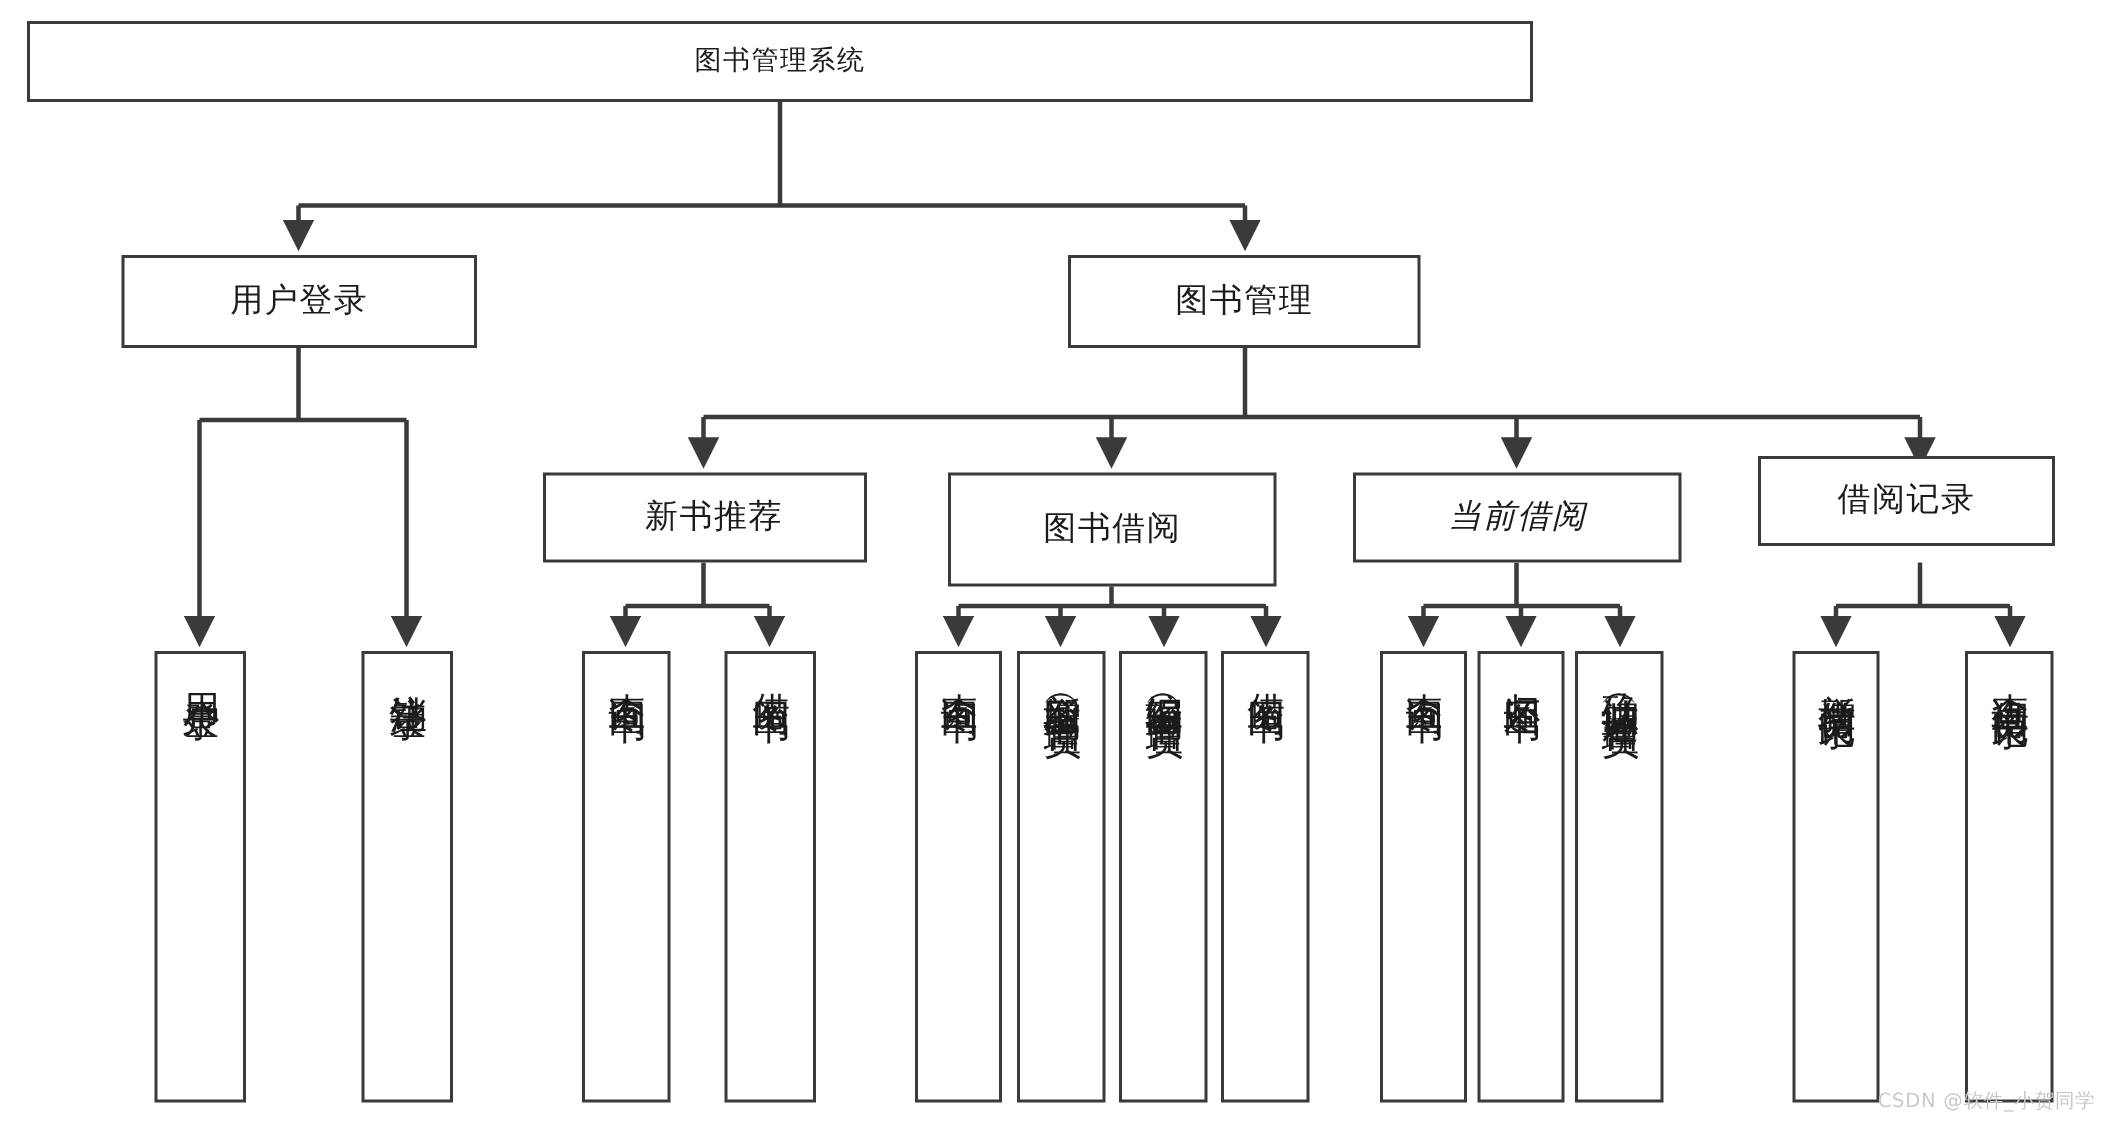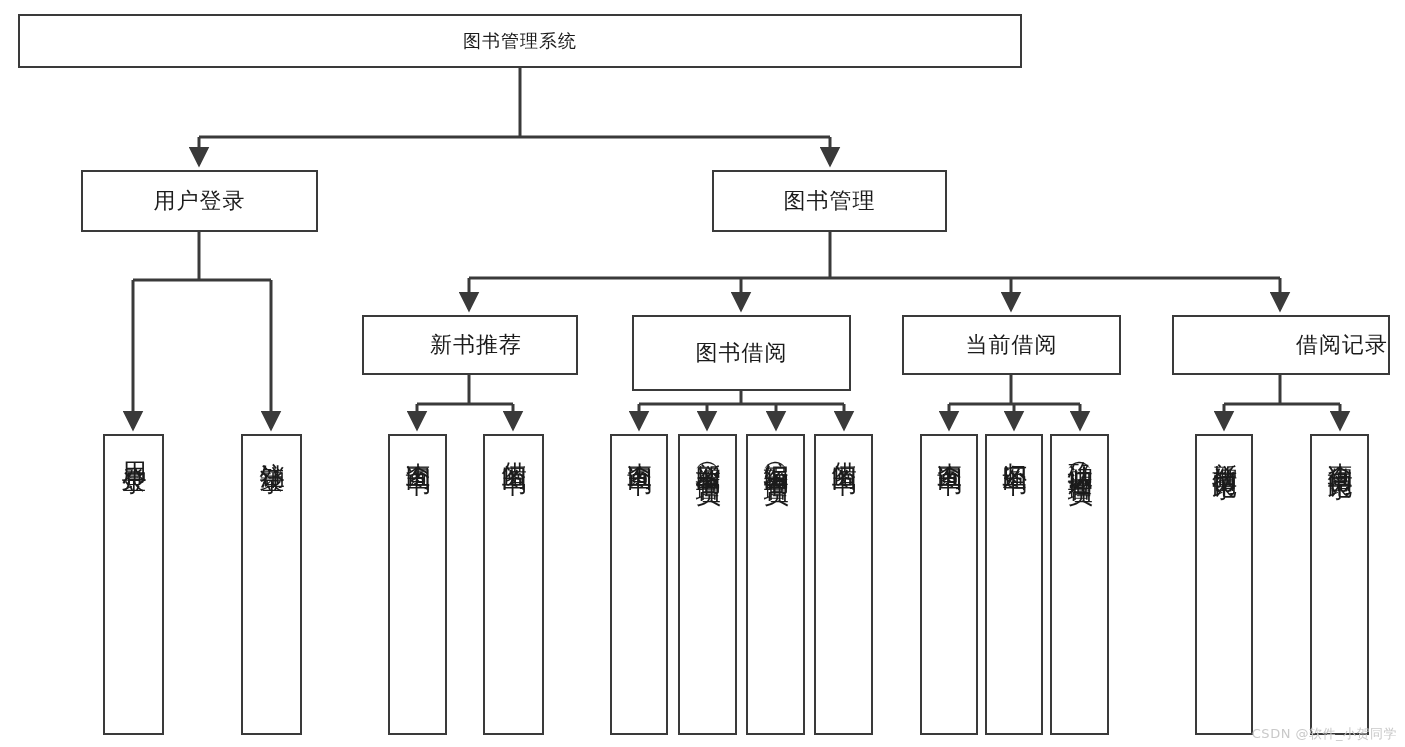--- a/index.html
+++ b/index.html
@@ -133,24 +133,24 @@
   <div class="node-box" style="left:712px; top:170px; width:235px; height:62px;">
     <span class="node-label">图书管理</span>
   </div>
 
   <div class="node-box" style="left:362px; top:315px; width:216px; height:60px;padding-left:12px;">
     <span class="node-label">新书推荐</span>
   </div>
   <div class="node-box" style="left:632px; top:315px; width:219px; height:76px;">
     <span class="node-label">图书借阅</span>
   </div>
-  <div class="node-box" style="left:902px; top:315px; width:219px; height:60px;">
+  <div class="node-box" style="left:902px; top:315px; width:219px; height:60px;font-style:italic;">
     <span class="node-label">当前借阅</span>
   </div>
-  <div class="node-box" style="left:1172px; top:315px; width:218px; height:60px;justify-content:flex-end;">
+  <div class="node-box" style="left:1172px; top:304px; width:198px; height:60px;">
     <span class="node-label">借阅记录</span>
   </div>
 
   <div class="node-box vertical" style="left:103px; top:434px; width:61px; height:301px;">
     <span class="node-label">用户登录</span>
   </div>
   <div class="node-box vertical" style="left:241px; top:434px; width:61px; height:301px;">
     <span class="node-label">注销登录</span>
   </div>
 

